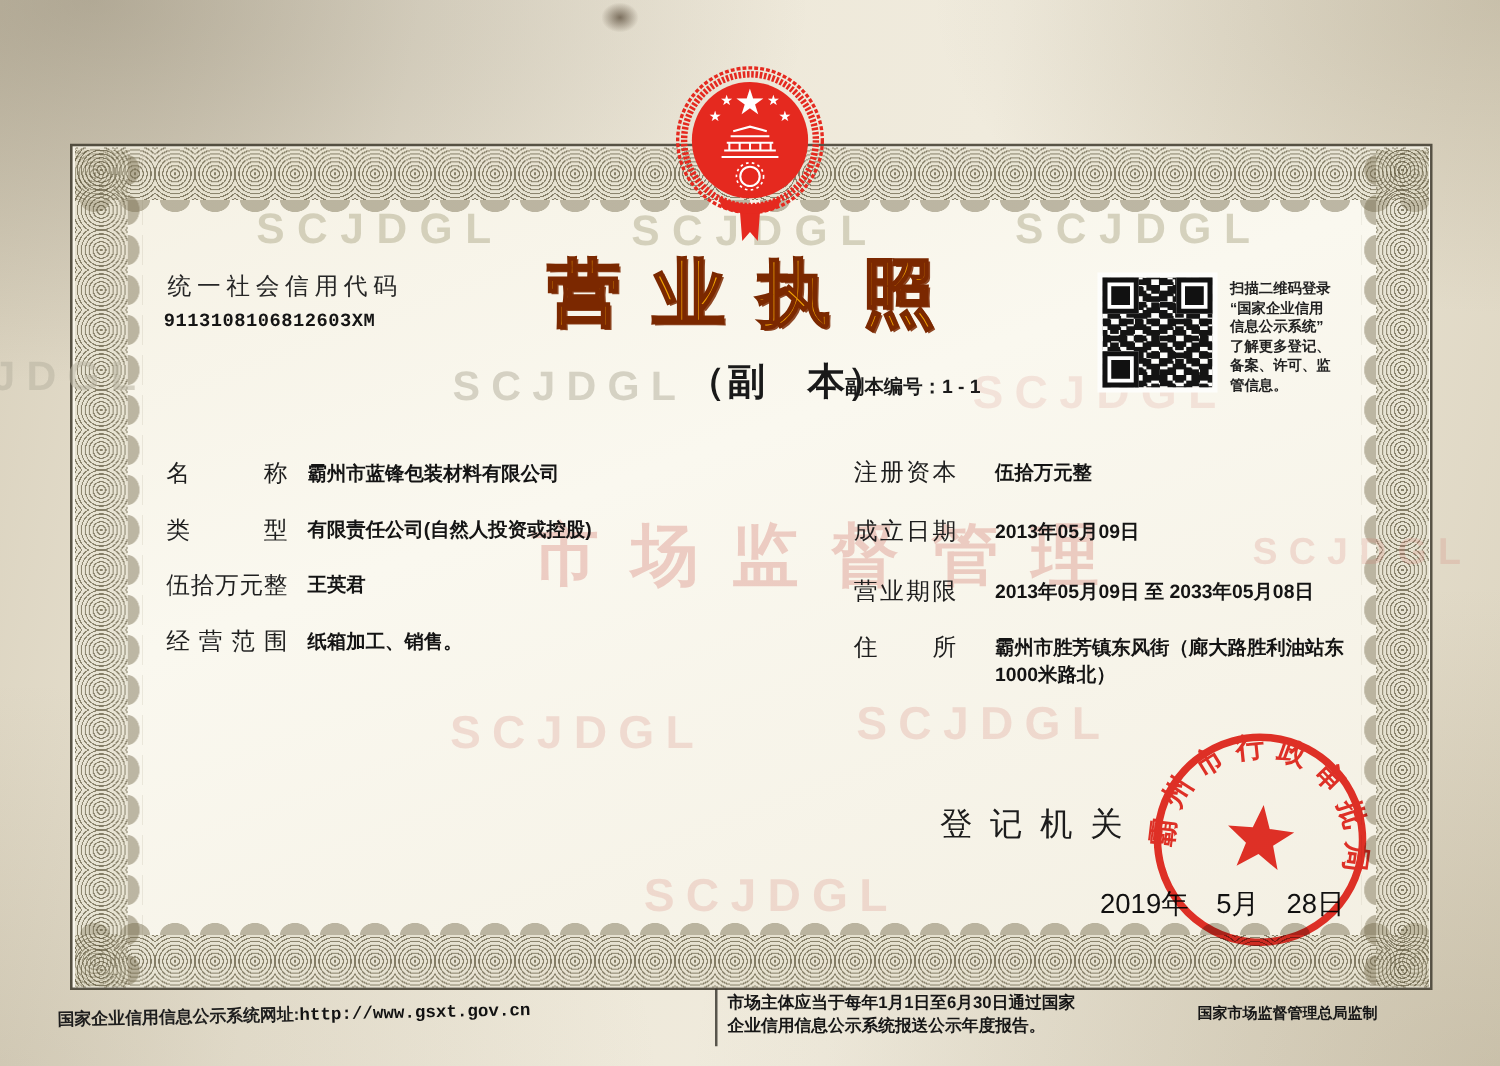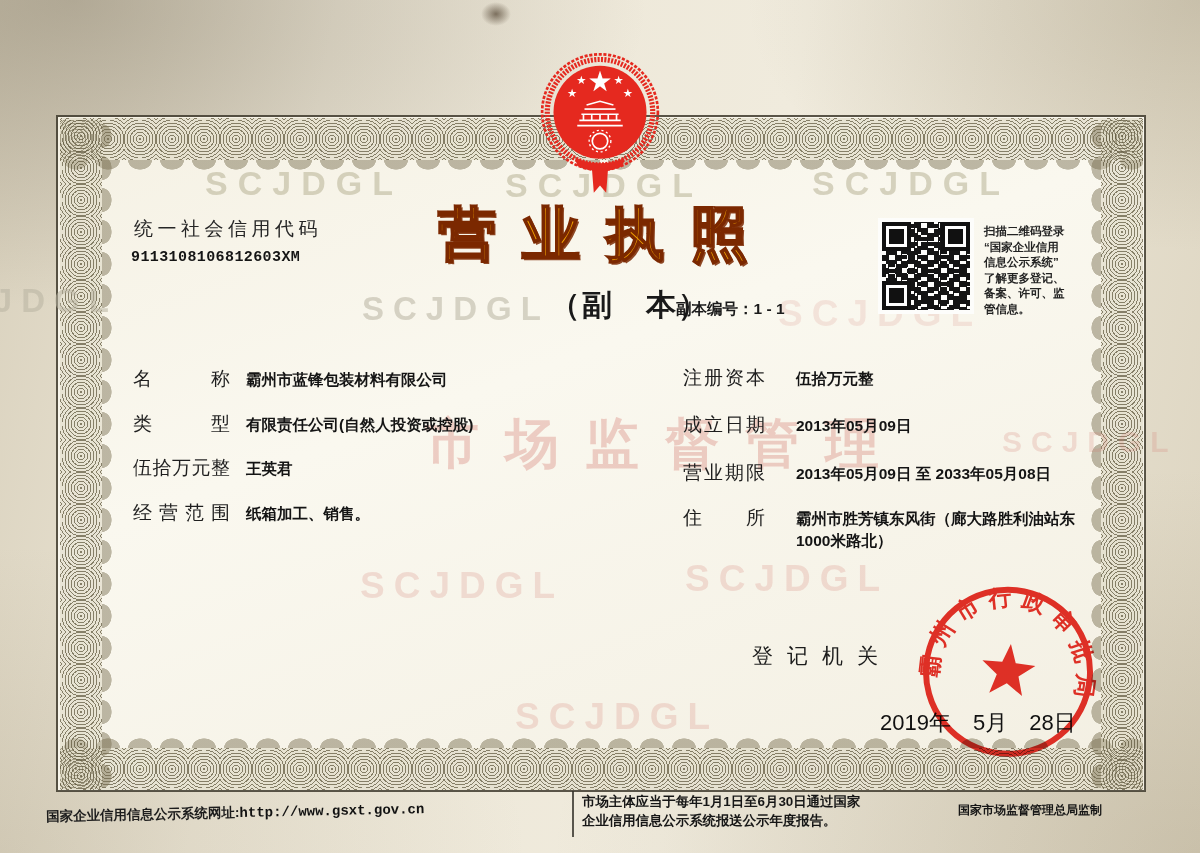--- a/index.html
+++ b/index.html
@@ -71,21 +71,21 @@
   .qr-note{left:984px;top:224px;width:86px;font-size:11.5px;line-height:15.5px;font-weight:600;
     color:#222;white-space:pre-line;}
   
   .row{position:absolute;z-index:3;height:30px;}
   .flabel{position:absolute;left:0;top:0;font-size:19px;color:#1e1e1e;font-weight:500;
     text-align:justify;text-align-last:justify;}
   .fvalue{position:absolute;left:113px;top:2.5px;font-size:15.5px;font-weight:600;color:#141414;
     line-height:22px;}
   .w97{width:97px;} .w82{width:82px;}
   
-  .reg-label{left:752px;top:642px;font-size:21px;font-weight:500;color:#1c1c1c;letter-spacing:14px;white-space:nowrap;}
+  .reg-label{left:752px;top:642px;font-size:26px;font-weight:500;color:#1c1c1c;letter-spacing:14px;white-space:nowrap;}
   .issue-date{left:880px;top:708px;font-size:22px;font-weight:500;color:#111;white-space:nowrap;z-index:3;}
   .seal{left:916px;top:578px;width:188px;height:188px;z-index:5;mix-blend-mode:multiply;opacity:.94;
     transform:rotate(6deg);}
   
   .emblem{left:538px;top:50px;width:124px;height:145px;z-index:4;}
   
   .footer-left{left:46px;top:803px;transform:rotate(-1.2deg);white-space:nowrap;}
   .footer-left .lbl{font-size:13.5px;font-weight:600;color:#1d1d1d;}
   .footer-left .url{font-size:14px;font-weight:700;color:#111;
     font-family:"Liberation Mono","DejaVu Sans Mono",monospace;}

